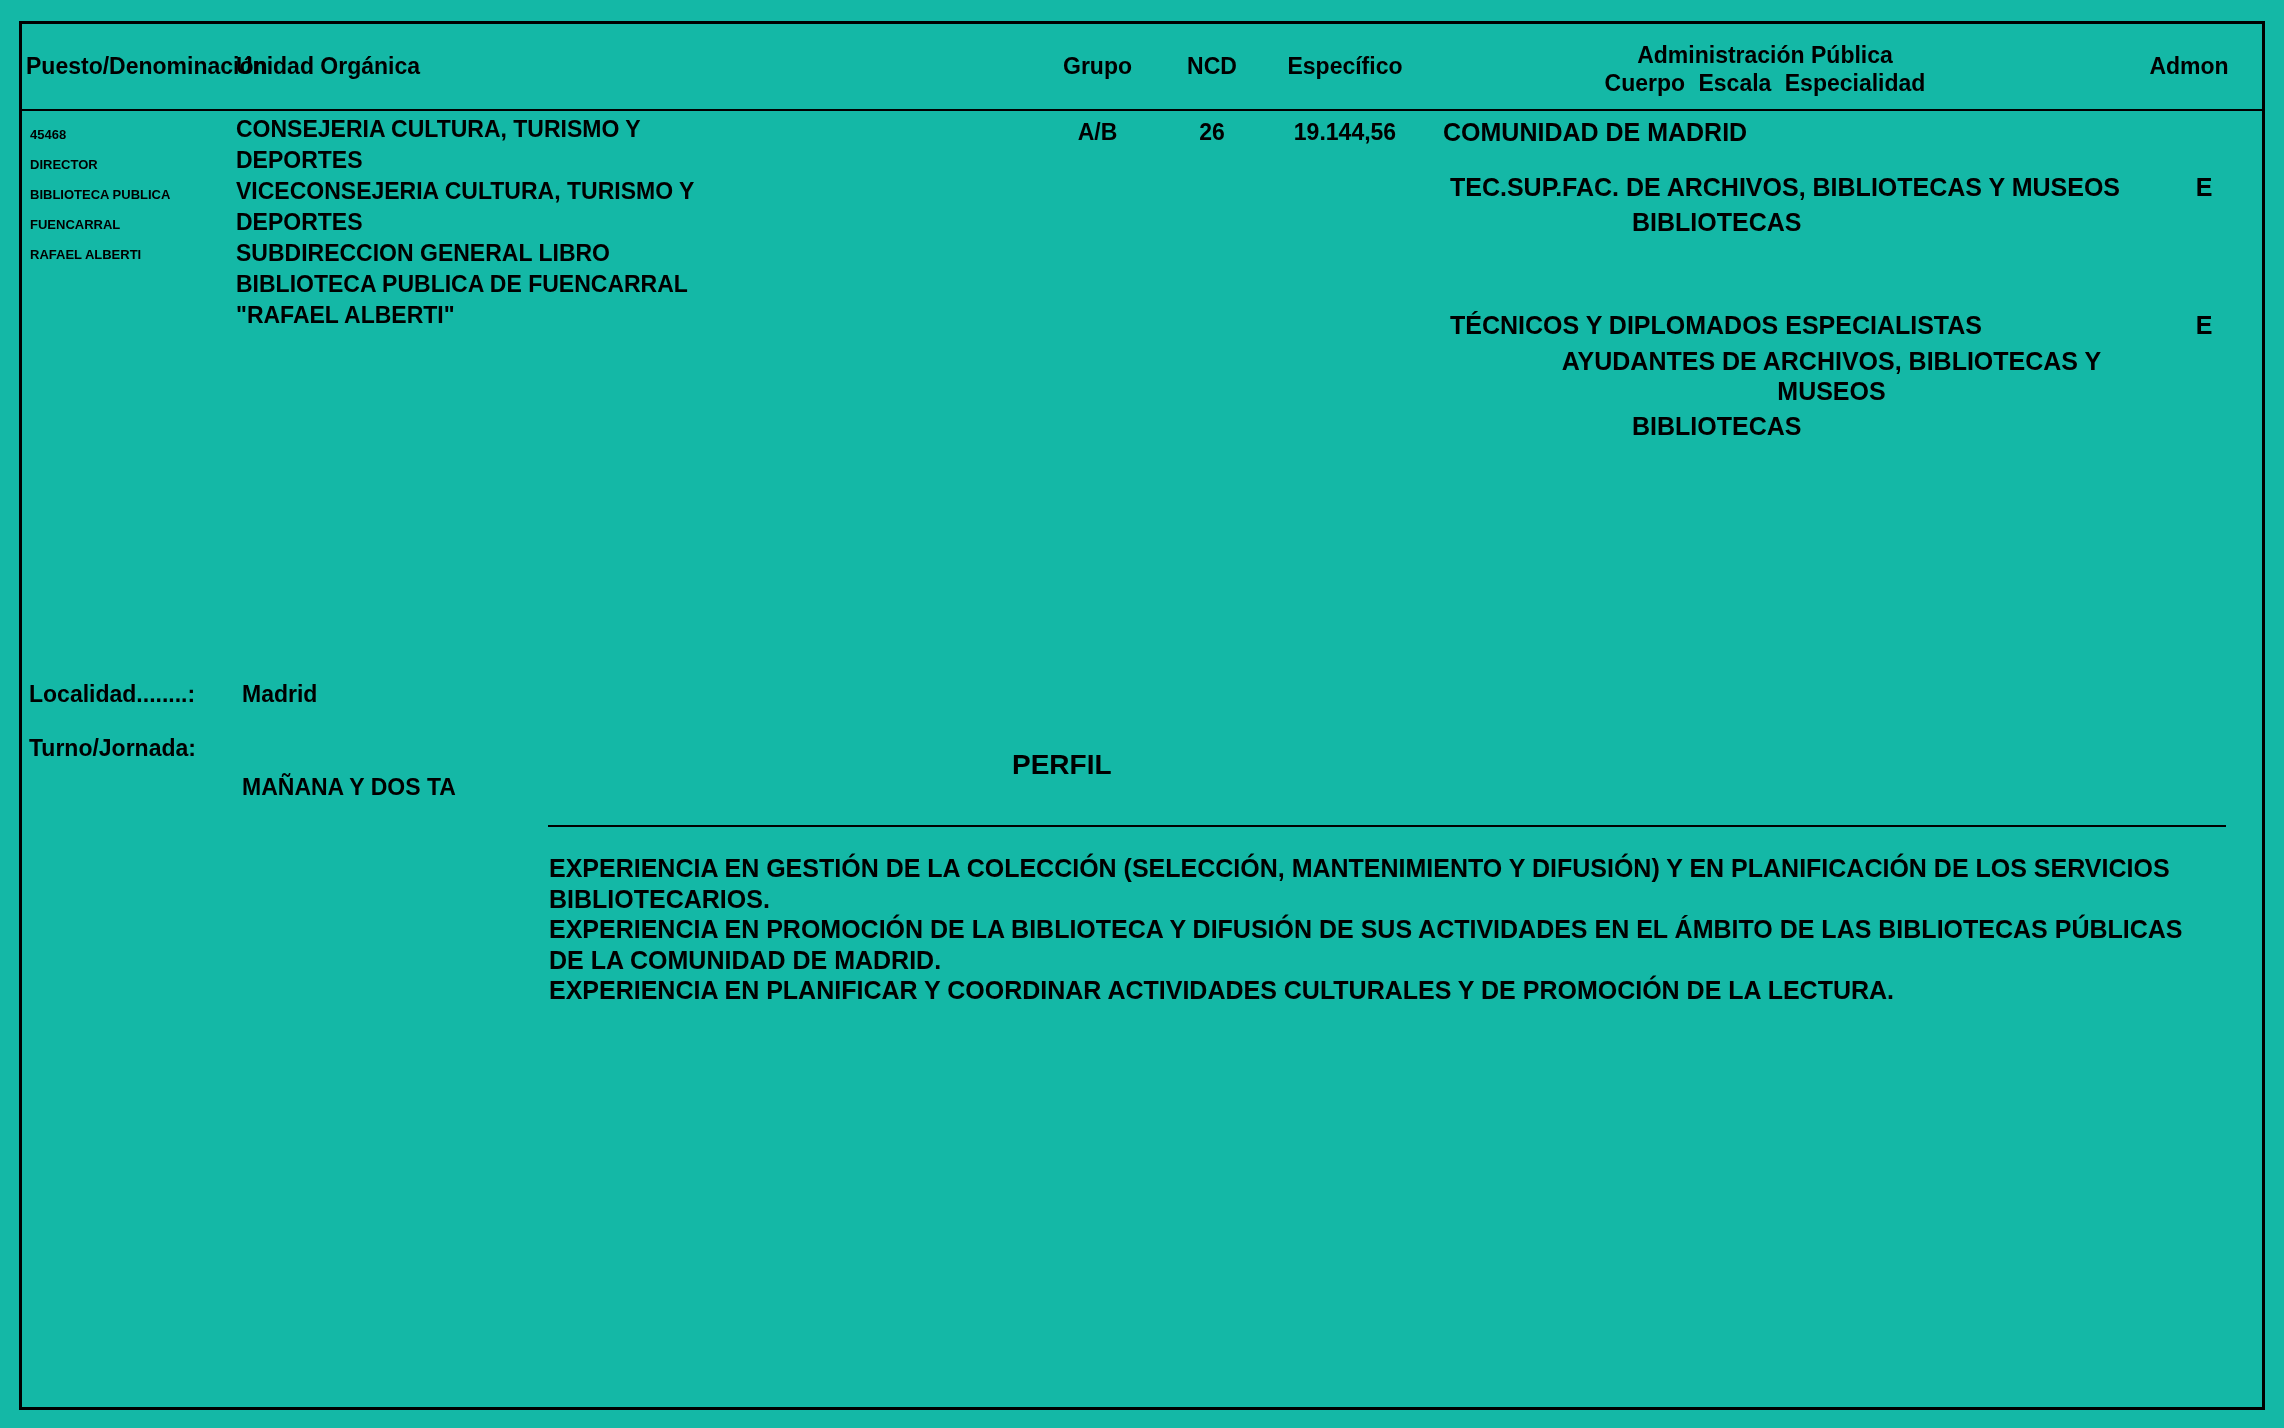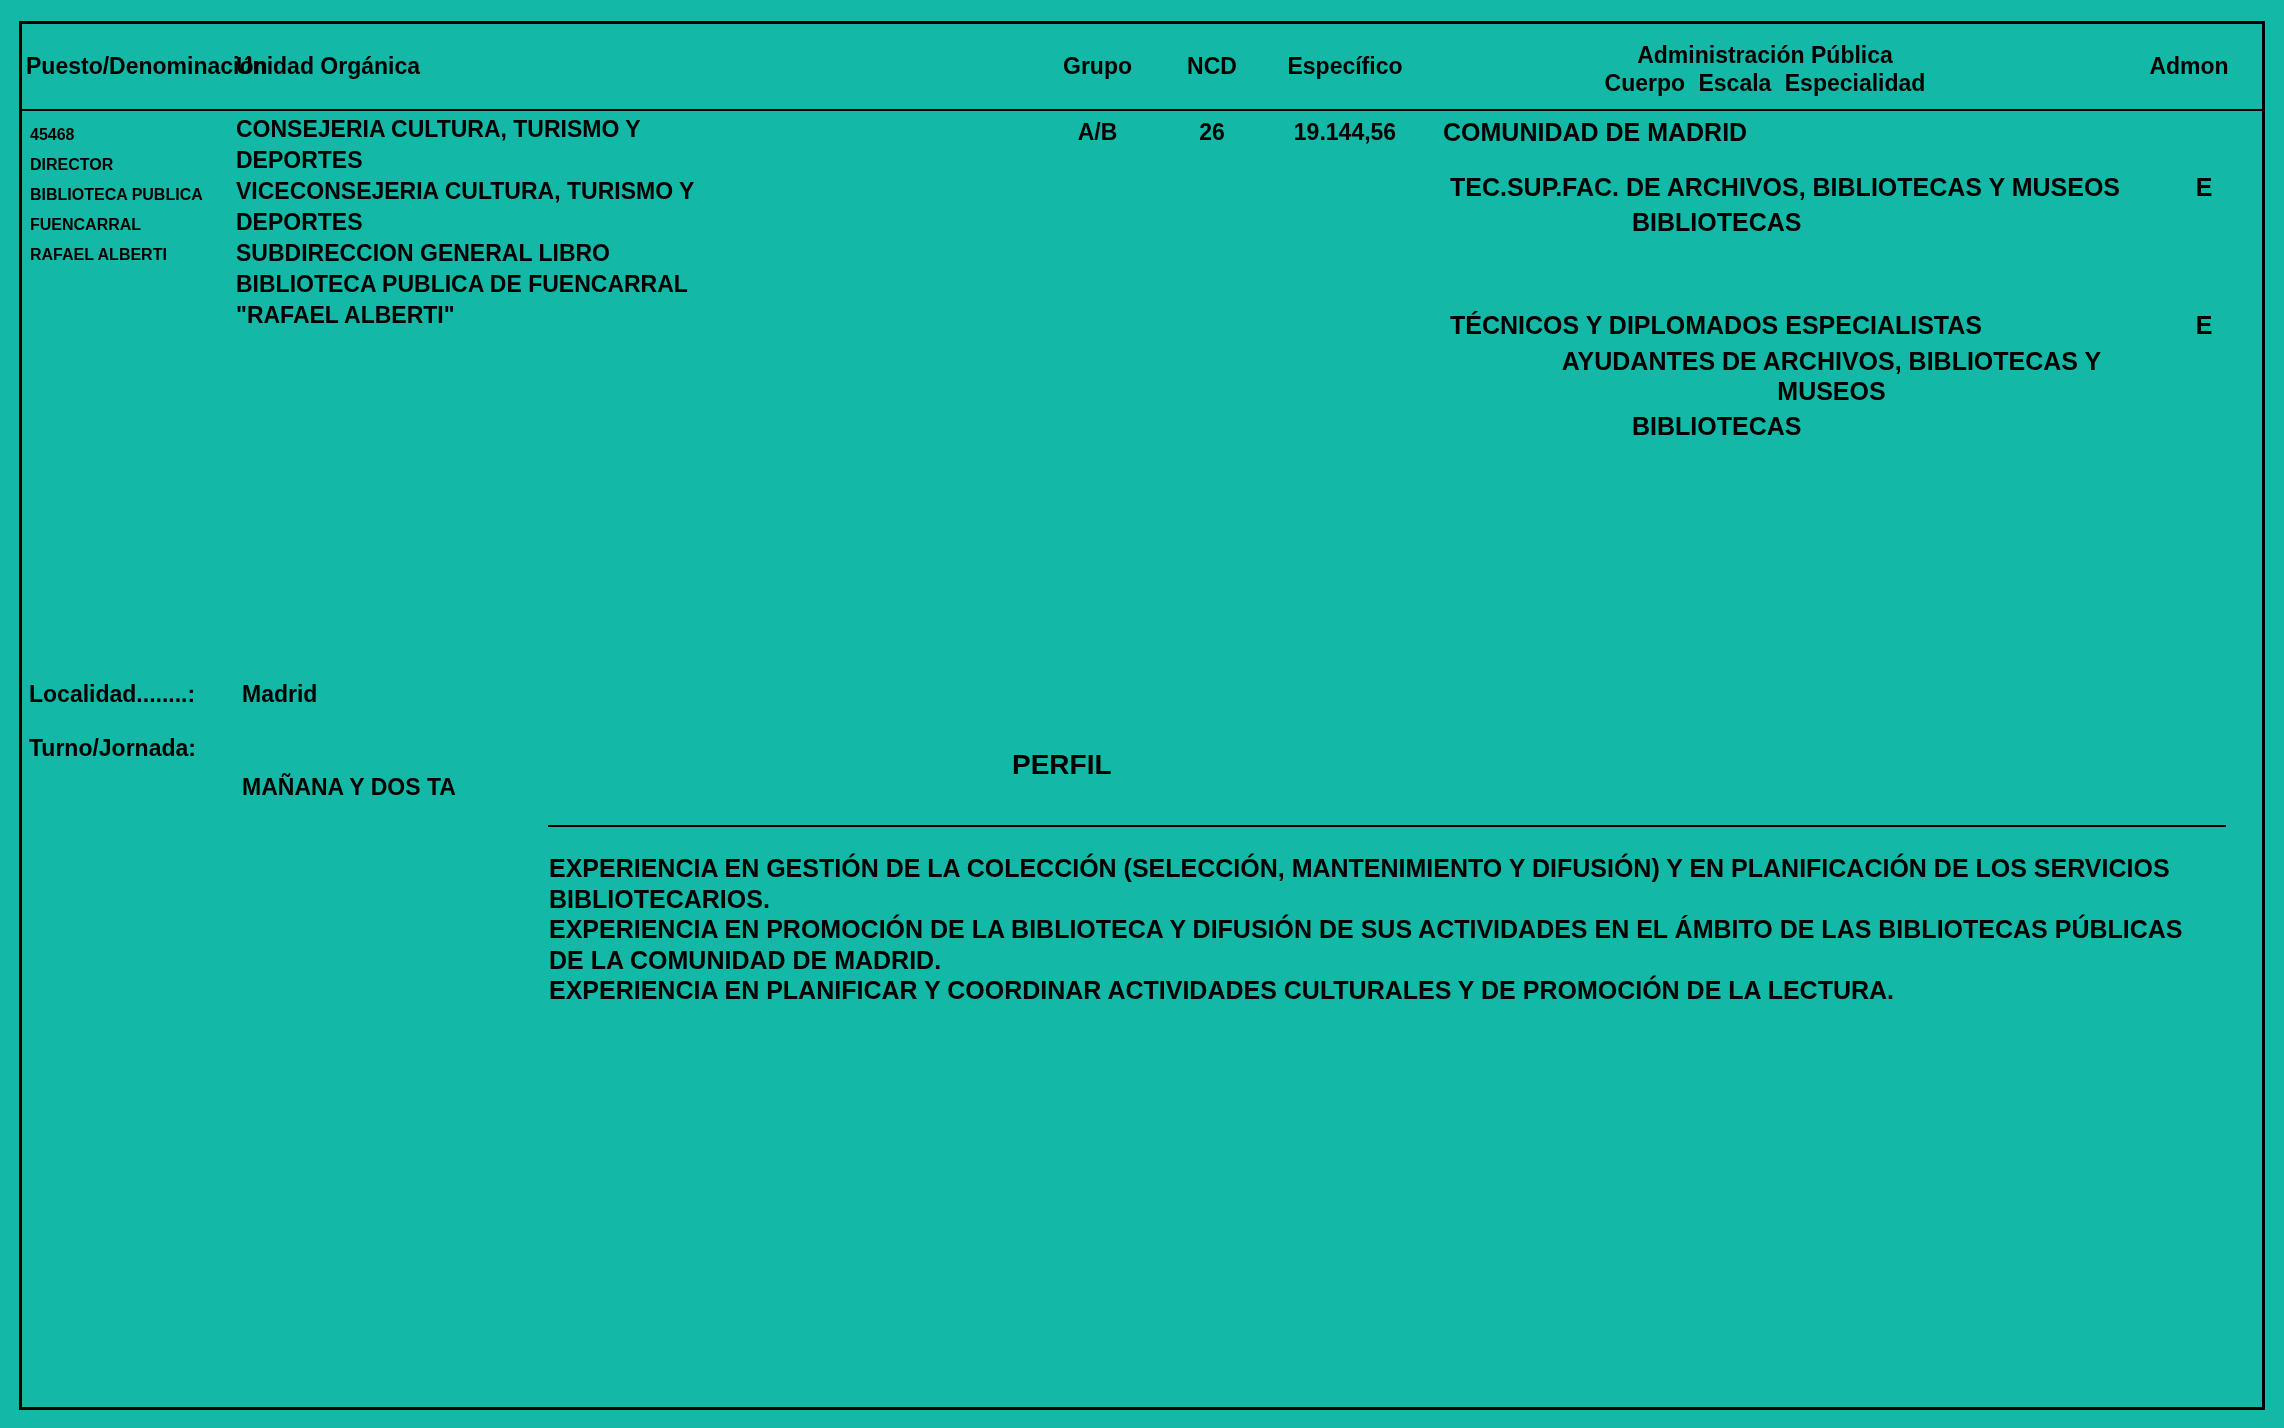--- a/index.html
+++ b/index.html
@@ -25,21 +25,21 @@
   
   .hdr-sep {
     position:absolute; left:0; top:85px;
     width:100%; height:2px; background:#000000;
   }
   .hdr { font-size:23px; line-height:28px; white-space:nowrap; }
   .hdr2line { white-space:normal; }
   .ws { word-spacing:7px; }
 
   
-  .c1 { left:8px; top:96px; font-size:16px; line-height:30px; white-space:nowrap; }
+  .c1 { left:8px; top:96px; font-size:13px; line-height:30px; white-space:nowrap; }
   .c2 { left:214px; top:90px; width:492px; font-size:23px; line-height:31px; }
   .num { font-size:23px; line-height:28px; top:94px; white-space:nowrap; }
   .adminpub { left:1421px; top:93px; font-size:25px; line-height:30px; white-space:nowrap; }
   .cuerpo-block { left:1428px; width:676px; font-size:25px; line-height:30px; }
   .cuerpo-block .escala { padding-left:87px; margin-top:6px;text-align:center; }
   .cuerpo-block .espec  { padding-left:182px; margin-top:5px; }
   .admon-e { width:60px; font-size:25px; line-height:30px; text-align:center; }
 
   
   .det-label { left:7px; font-size:23px; line-height:28px; white-space:nowrap; }

